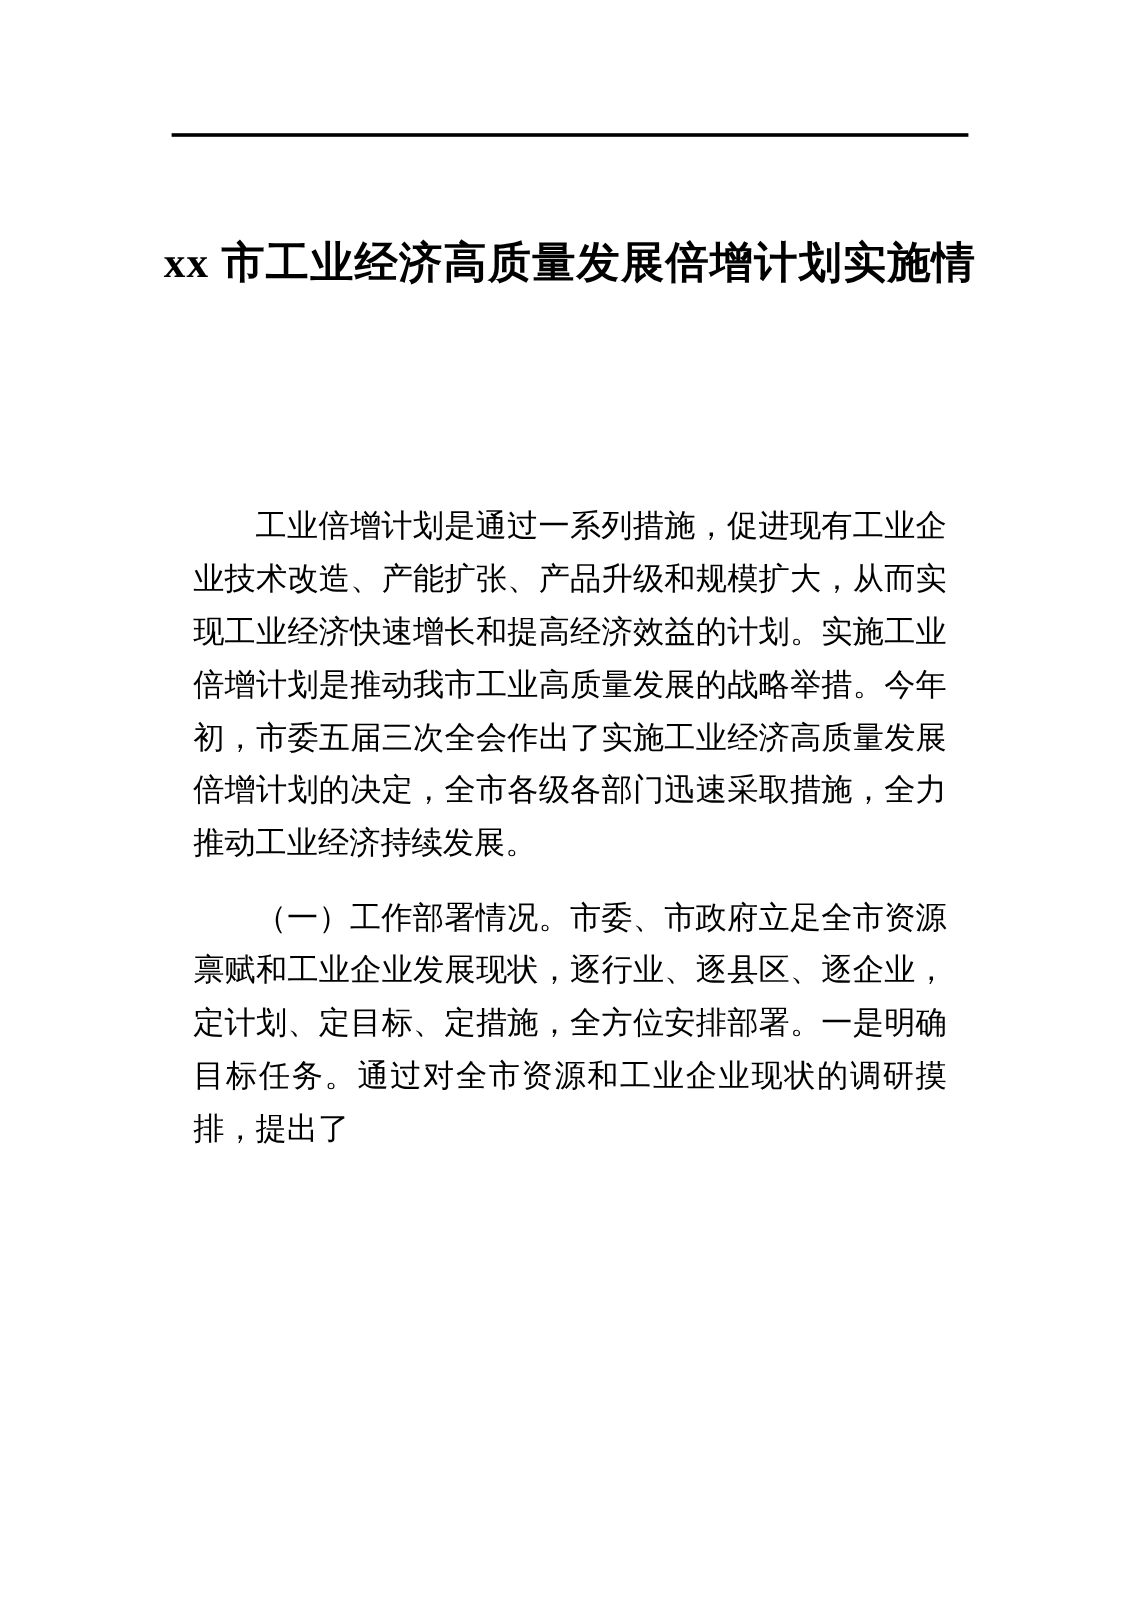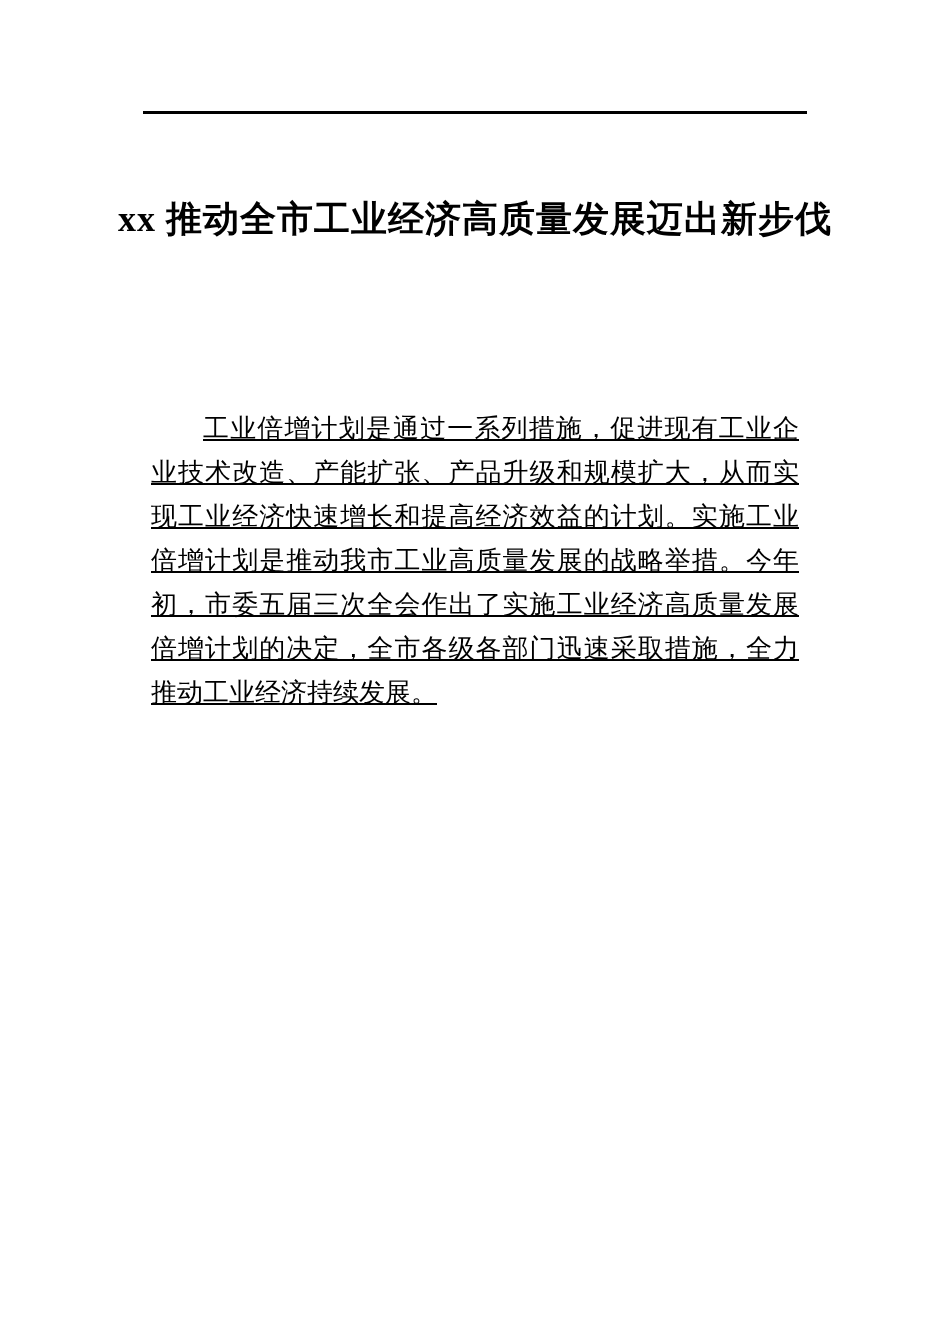--- a/index.html
+++ b/index.html
@@ -40,24 +40,23 @@
     position: absolute;
     left: 143px;
     top: 399px;
     width: 664px;
     font-size: 26px;
     line-height: 44px;
     text-align: justify;
     text-justify: inter-character;
   }
   .content p {
-    margin: 8px;
+    margin: 18px;
     padding: 0;
     text-indent: 2em;
-    text-decoration: underline;
   }
   .section-heading {
     margin: 0;
     padding: 0;
     text-indent: 2em;
     font-family: "Liberation Sans", sans-serif;
     font-weight: bold;
     font-size: 26px;
     line-height: 44px;
   }
@@ -67,23 +66,24 @@
   }
 </style>
 </head>
 <body>
 
 <div class="page">
 
   <div class="header-rule"></div>
 
   <div class="doc-title">
-    <div>xx 推动全市工业经济高质量发展迈出新步伐</div>
+    <div>xx 市工业经济高质量发展倍增计划实施情</div>
   </div>
 
   <div class="content">
     <p>工业倍增计划是通过一系列措施，促进现有工业企业技术改造、产能扩张、产品升级和规模扩大，从而实现工业经济快速增长和提高经济效益的计划。实施工业倍增计划是推动我市工业高质量发展的战略举措。今年初，市委五届三次全会作出了实施工业经济高质量发展倍增计划的决定，全市各级各部门迅速采取措施，全力推动工业经济持续发展。</p>
 
 
 
+    <p><span class="lead">（一）工作部署情况。</span><span>市委、市政府立足全市资源禀赋和工业企业发展现状，逐行业、逐县区、逐企业，定计划、定目标、定措施，全方位安排部署。一是明确目标任务。通过对全市资源和工业企业现状的调研摸排，提出了</span></p>
   </div>
 
 </div>
 
 </body></html>

